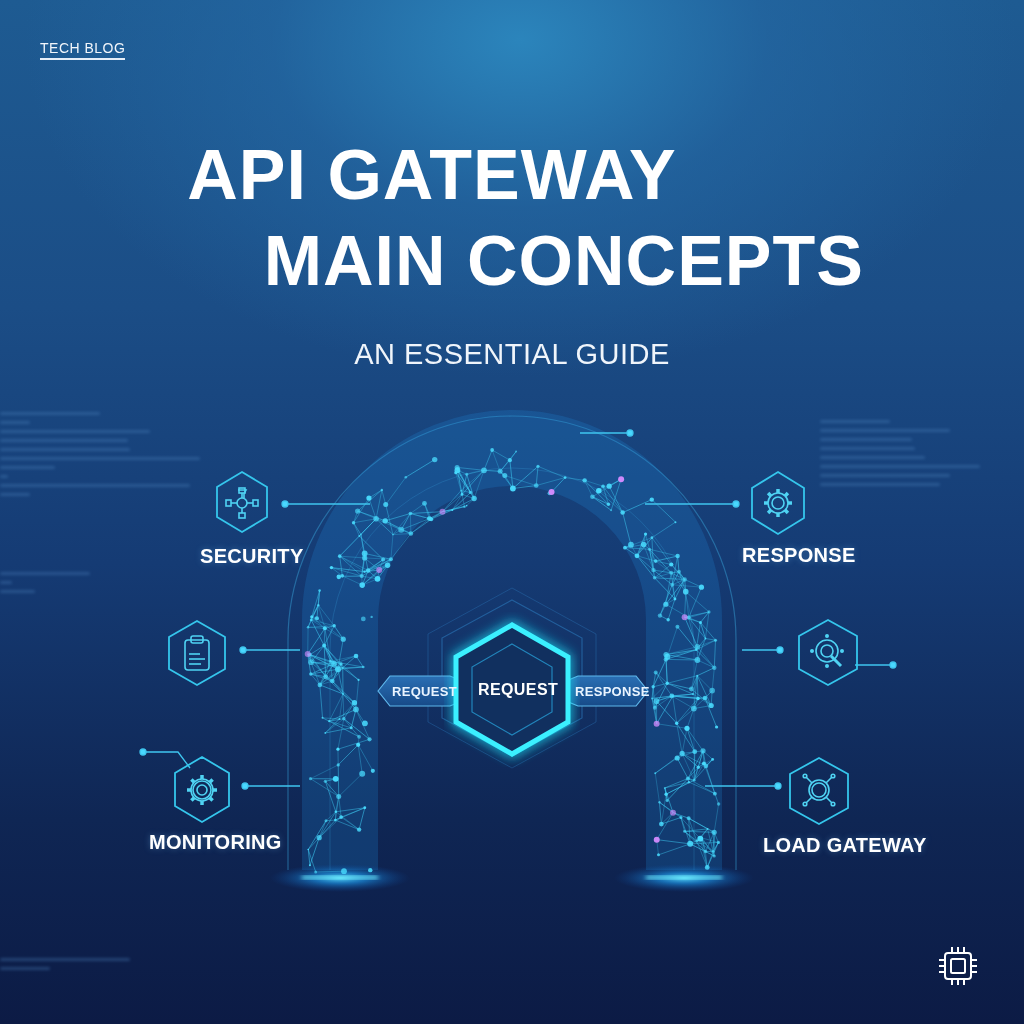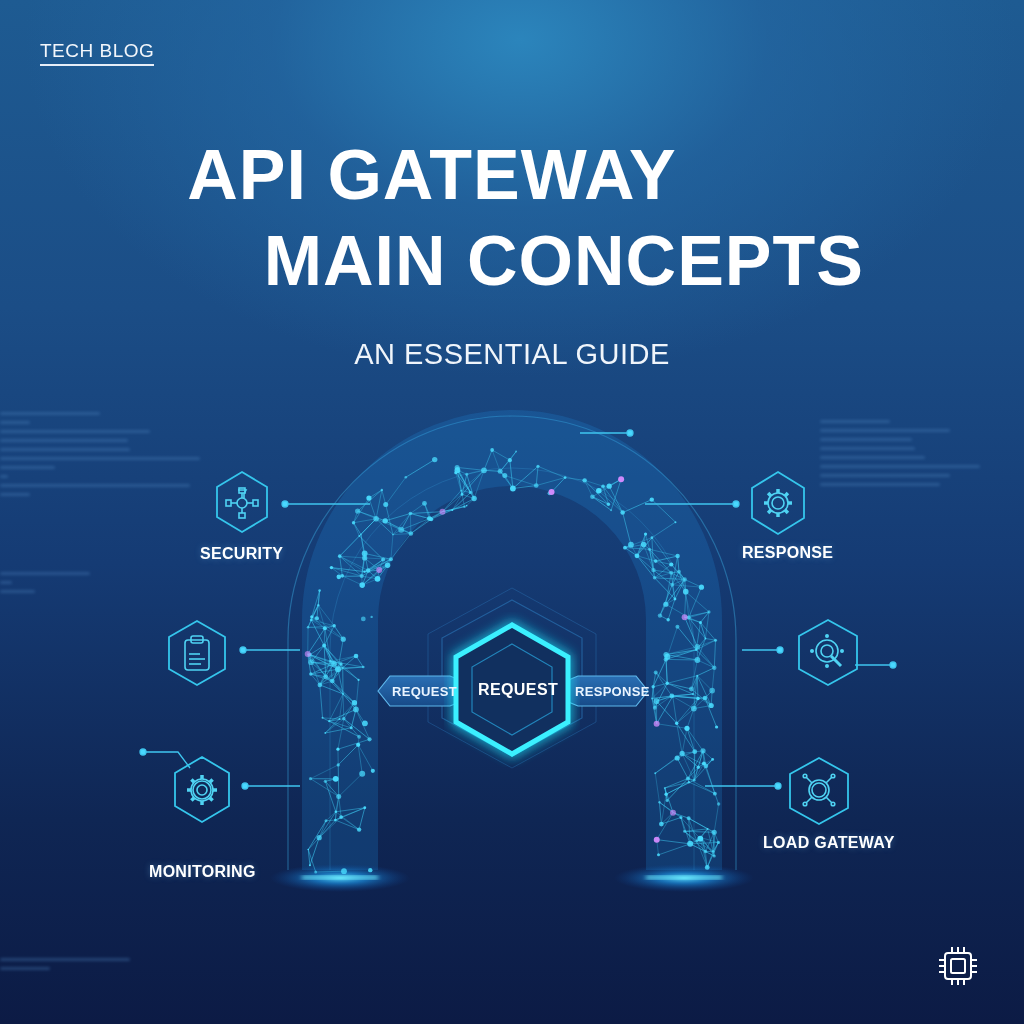--- a/index.html
+++ b/index.html
@@ -12,38 +12,38 @@
     position:absolute; inset:0;
     background:
       radial-gradient(ellipse 620px 420px at 520px 40px, rgba(44,135,190,0.95) 0%, rgba(36,105,165,0.6) 40%, rgba(20,60,120,0) 80%),
       linear-gradient(180deg, #1e5b92 0%, #1b4d86 30%, #153b74 55%, #0f2654 80%, #0c1b45 100%);
   }
   .code-lines { position:absolute; filter:blur(1.6px); opacity:0.35; }
   .code-lines div { height:3px; background:#4f86c0; margin-bottom:6px; border-radius:2px; }
 
   .blog-tag {
     position:absolute; left:40px; top:40px;
-    color:#f2f6fb; font-size:19px; letter-spacing:0.5px;
+    color:#f2f6fb; font-size:14px; letter-spacing:0.5px;
     padding-bottom:2px; border-bottom:2px solid #e6eef8;
   }
   .title {
     position:absolute; left:0; width:864px; text-align:center;
     color:#ffffff; font-weight:bold; font-size:70px; letter-spacing:1px;
     line-height:1;
   }
   .title.l1 { top:140px; }
   .title.l2 { top:226px;text-align:right; }
   .subtitle {
     position:absolute; left:0; width:1024px; top:338px; text-align:center;
     color:#f0f5fb; font-size:29px; letter-spacing:0.5px;
   }
   svg.scene { position:absolute; left:0; top:0; }
 
   .label {
-    position:absolute; color:#ffffff; font-weight:bold; font-size:16px;
+    position:absolute; color:#ffffff; font-weight:bold; font-size:20px;
     letter-spacing:0.3px; text-shadow:0 0 6px rgba(120,200,255,0.35);
     white-space:nowrap;
   }
   .pill-text {
     position:absolute; color:#e9f4ff; font-weight:bold; font-size:13px;
     letter-spacing:0.3px; white-space:nowrap;
   }
   .center-text {
     position:absolute; color:#ffffff; font-weight:bold; font-size:16px;
     letter-spacing:0.4px; white-space:nowrap;
@@ -1021,21 +1021,21 @@
     <line x1="826" y1="783" x2="832" y2="777"></line>
       <circle cx="833" cy="776" r="1.8"></circle>
     <line x1="812" y1="797" x2="806" y2="803"></line>
       <circle cx="805" cy="804" r="1.8"></circle>
     <line x1="826" y1="797" x2="832" y2="803"></line>
       <circle cx="833" cy="804" r="1.8"></circle>
   </g>
 </svg>
 
 <div class="label" style="left:200px;top:545px;">SECURITY</div>
-<div class="label" style="left:149px;top:831px;margin-top:32px;">MONITORING</div>
+<div class="label" style="left:149px;top:831px;">MONITORING</div>
 <div class="label" style="left:742px;top:544px;">RESPONSE</div>
 <div class="label" style="left:763px;top:834px;">LOAD GATEWAY</div>
 
 <div style="position:absolute;left:214px;top:470px;width:56px;height:64px;"></div>
 <div style="position:absolute;left:167px;top:619px;width:60px;height:68px;"></div>
 <div style="position:absolute;left:173px;top:755px;width:58px;height:69px;"></div>
 <div style="position:absolute;left:750px;top:470px;width:56px;height:66px;"></div>
 <div style="position:absolute;left:797px;top:618px;width:62px;height:69px;"></div>
 <div style="position:absolute;left:788px;top:756px;width:62px;height:70px;"></div>
 

